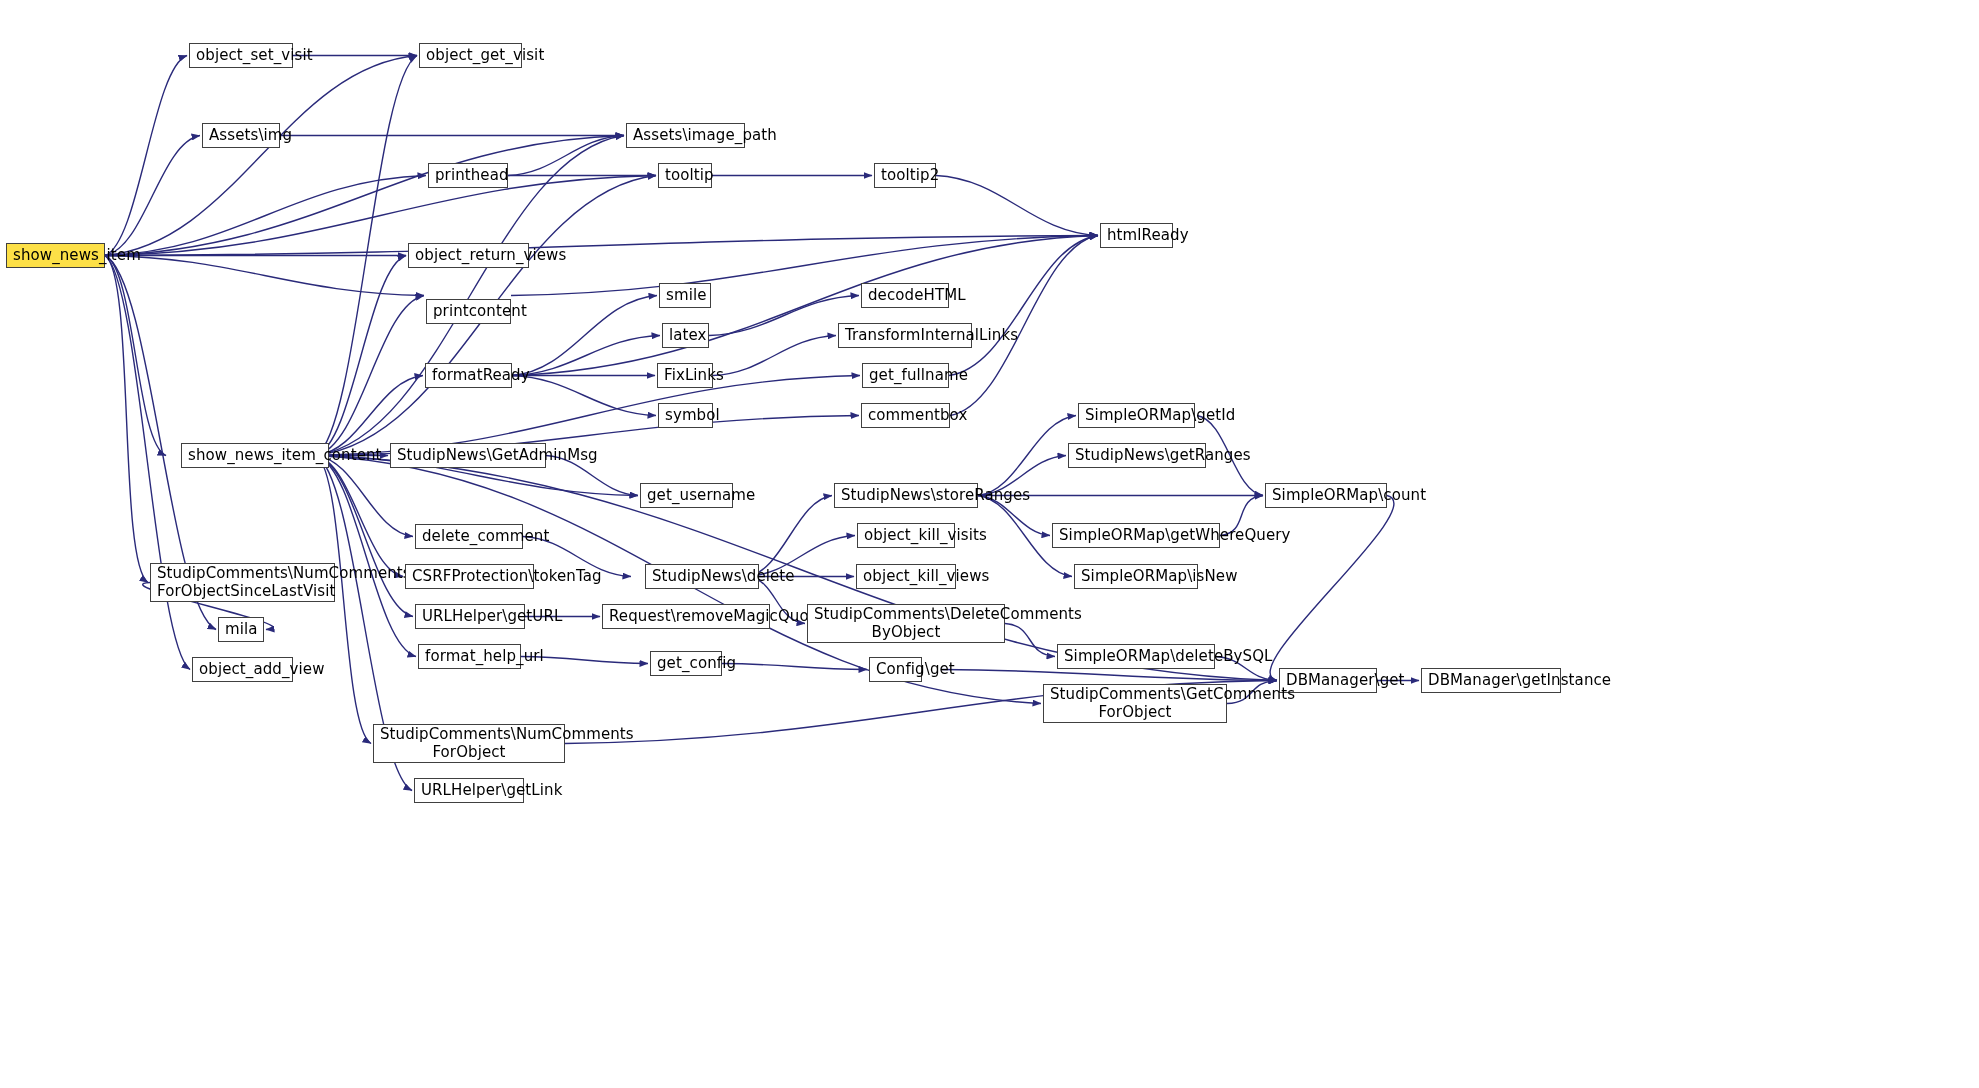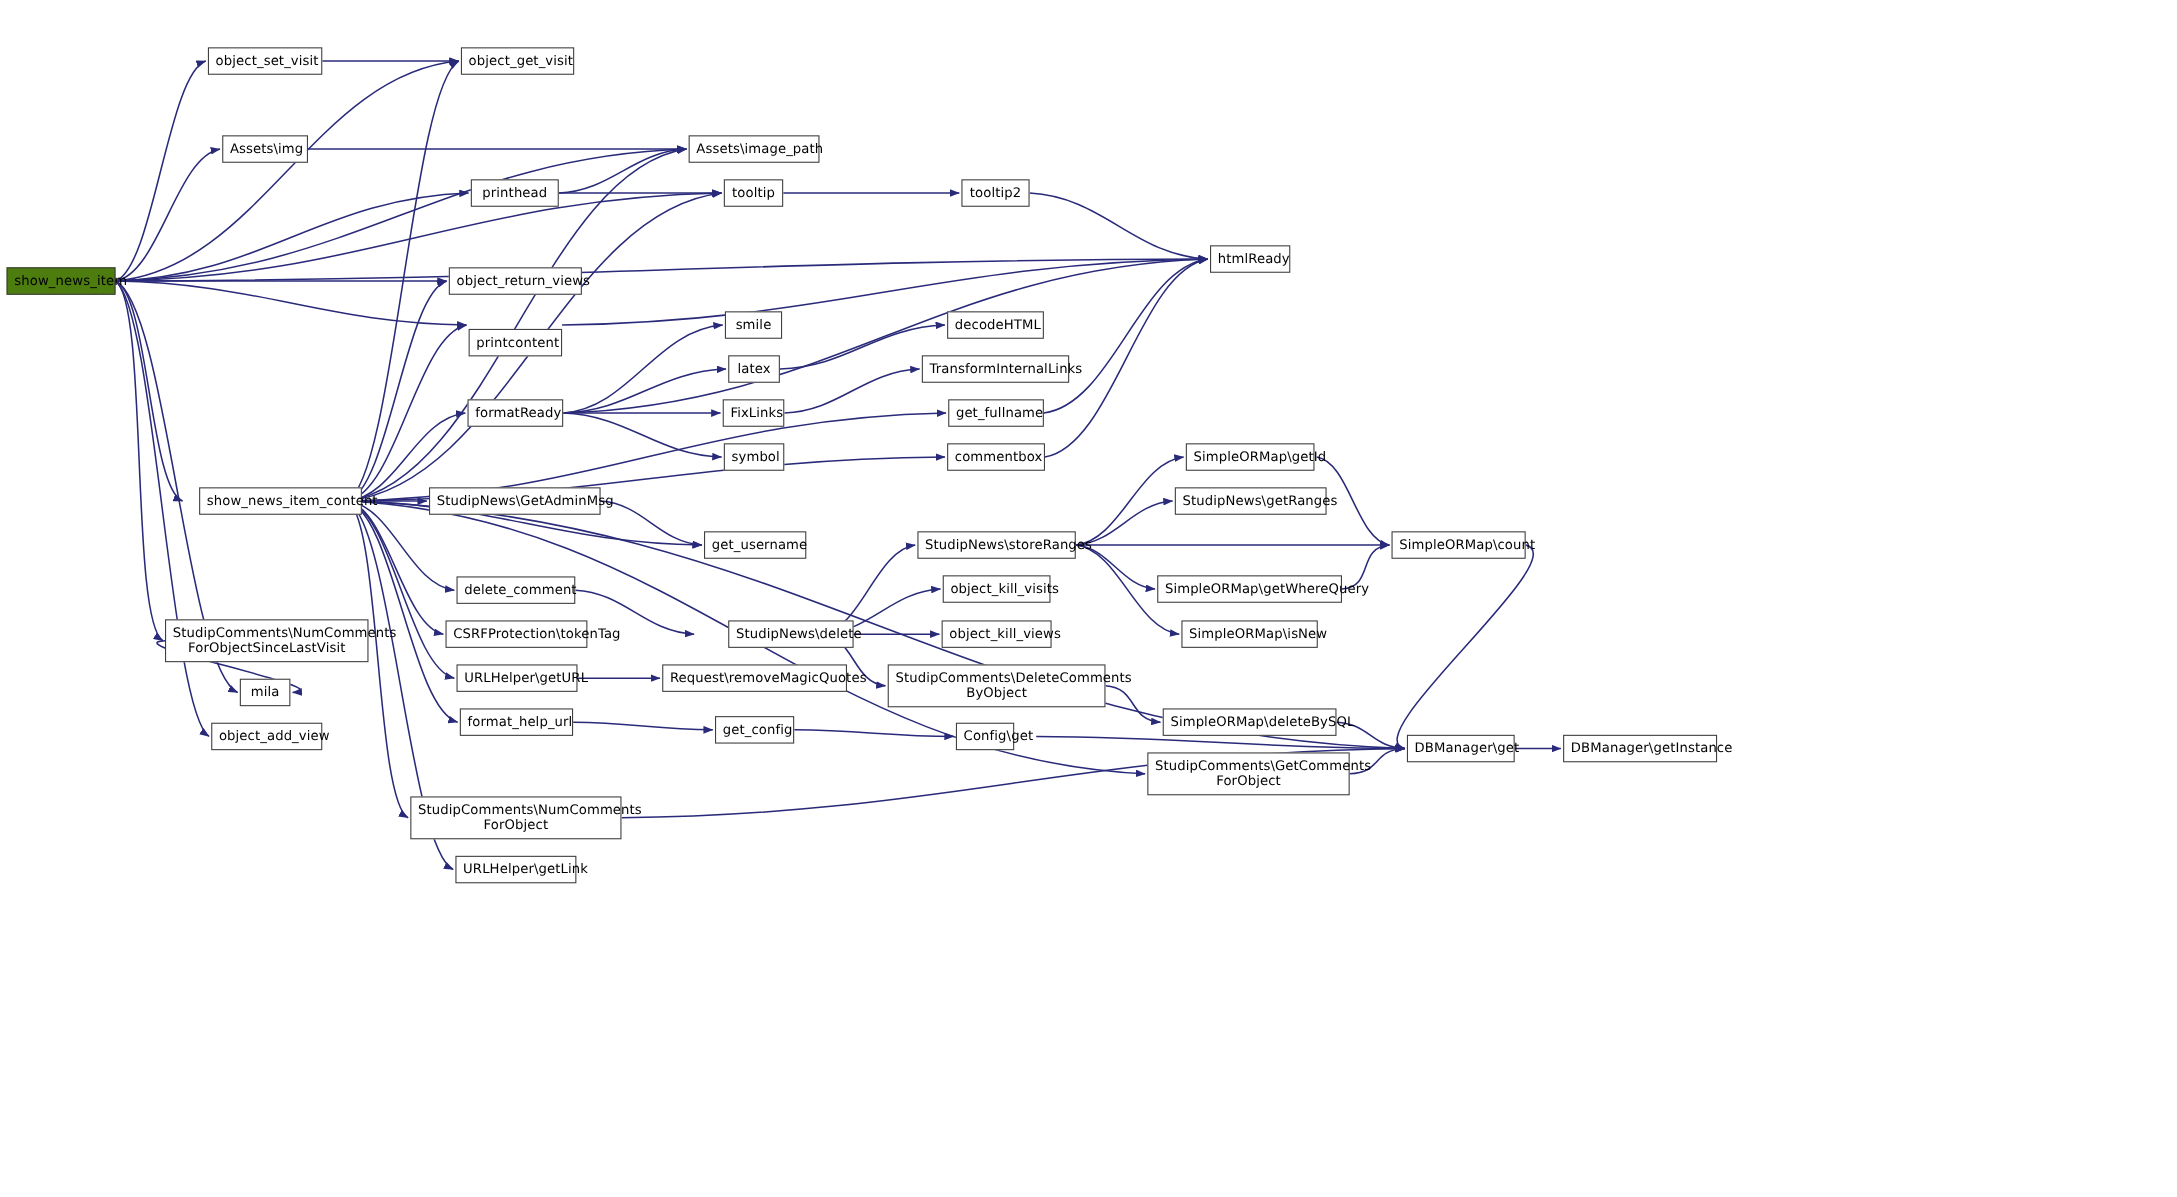--- a/index.html
+++ b/index.html
@@ -11,32 +11,32 @@
     font-family:"DejaVu Sans","Liberation Sans",sans-serif;
     overflow:hidden;
   }
   #edges{position:absolute;left:0;top:0;width:1979px;height:1088px;}
   .node{
     position:absolute;
     box-sizing:border-box;
     border:1px solid #404040;
     background:#ffffff;
     color:#000000;
-    font-size:12px;
+    font-size:15px;
     line-height:1.15;
     display:flex;
     align-items:center;
     justify-content:flex-start;
     text-align:center;
     white-space:pre-line;
     padding:0 6px;
     letter-spacing:.1px;
     z-index:5;
   }
-  .node.root{background:#4d7c0f;}
+  .node.root{background:#fde047;}
   .node .lbl{display:block;width:100%;}
 </style>
 </head>
 <body>
 
 <div id="canvas">
   <svg id="edges" viewBox="0 0 1979 1088" xmlns="http://www.w3.org/2000/svg">
     <defs>
       <marker id="ah" markerWidth="9" markerHeight="7" refX="8.5" refY="3.5" orient="auto" markerUnits="userSpaceOnUse">
         <path d="M0,0 L9,3.5 L0,7 z" fill="#2a2a7a"></path>
@@ -142,21 +142,21 @@
       <div class="node" style="left: 390px; top: 443px; width: 156px; height: 25px;"><span class="lbl">StudipNews\GetAdminMsg</span></div>
       <div class="node" style="left: 1068px; top: 443px; width: 138px; height: 25px;"><span class="lbl">StudipNews\getRanges</span></div>
       <div class="node" style="left: 1265px; top: 483px; width: 122px; height: 25px;"><span class="lbl">SimpleORMap\count</span></div>
       <div class="node" style="left: 640px; top: 483px; width: 93px; height: 25px;"><span class="lbl">get_username</span></div>
       <div class="node" style="left: 834px; top: 483px; width: 144px; height: 25px;"><span class="lbl">StudipNews\storeRanges</span></div>
       <div class="node" style="left: 857px; top: 523px; width: 98px; height: 25px;"><span class="lbl">object_kill_visits</span></div>
       <div class="node" style="left: 1052px; top: 523px; width: 168px; height: 25px;"><span class="lbl">SimpleORMap\getWhereQuery</span></div>
       <div class="node" style="left: 150px; top: 563px; width: 185px; height: 39px;"><span class="lbl">StudipComments\NumComments
 ForObjectSinceLastVisit</span></div>
       <div class="node" style="left: 415px; top: 524px; width: 108px; height: 25px;"><span class="lbl">delete_comment</span></div>
-      <div class="node" style="left: 662px; top: 564px; width: 114px; height: 25px;"><span class="lbl">StudipNews\delete</span></div>
+      <div class="node" style="left: 645px; top: 564px; width: 114px; height: 25px;"><span class="lbl">StudipNews\delete</span></div>
       <div class="node" style="left: 856px; top: 564px; width: 100px; height: 25px;"><span class="lbl">object_kill_views</span></div>
       <div class="node" style="left: 1074px; top: 564px; width: 124px; height: 25px;"><span class="lbl">SimpleORMap\isNew</span></div>
       <div class="node" style="left: 405px; top: 564px; width: 129px; height: 25px;"><span class="lbl">CSRFProtection\tokenTag</span></div>
       <div class="node" style="left: 415px; top: 604px; width: 110px; height: 25px;"><span class="lbl">URLHelper\getURL</span></div>
       <div class="node" style="left: 602px; top: 604px; width: 168px; height: 25px;"><span class="lbl">Request\removeMagicQuotes</span></div>
       <div class="node" style="left: 807px; top: 604px; width: 198px; height: 39px;"><span class="lbl">StudipComments\DeleteComments
 ByObject</span></div>
       <div class="node" style="left: 218px; top: 617px; width: 46px; height: 25px;"><span class="lbl">mila</span></div>
       <div class="node" style="left: 418px; top: 644px; width: 103px; height: 25px;"><span class="lbl">format_help_url</span></div>
       <div class="node" style="left: 650px; top: 651px; width: 72px; height: 25px;"><span class="lbl">get_config</span></div>

